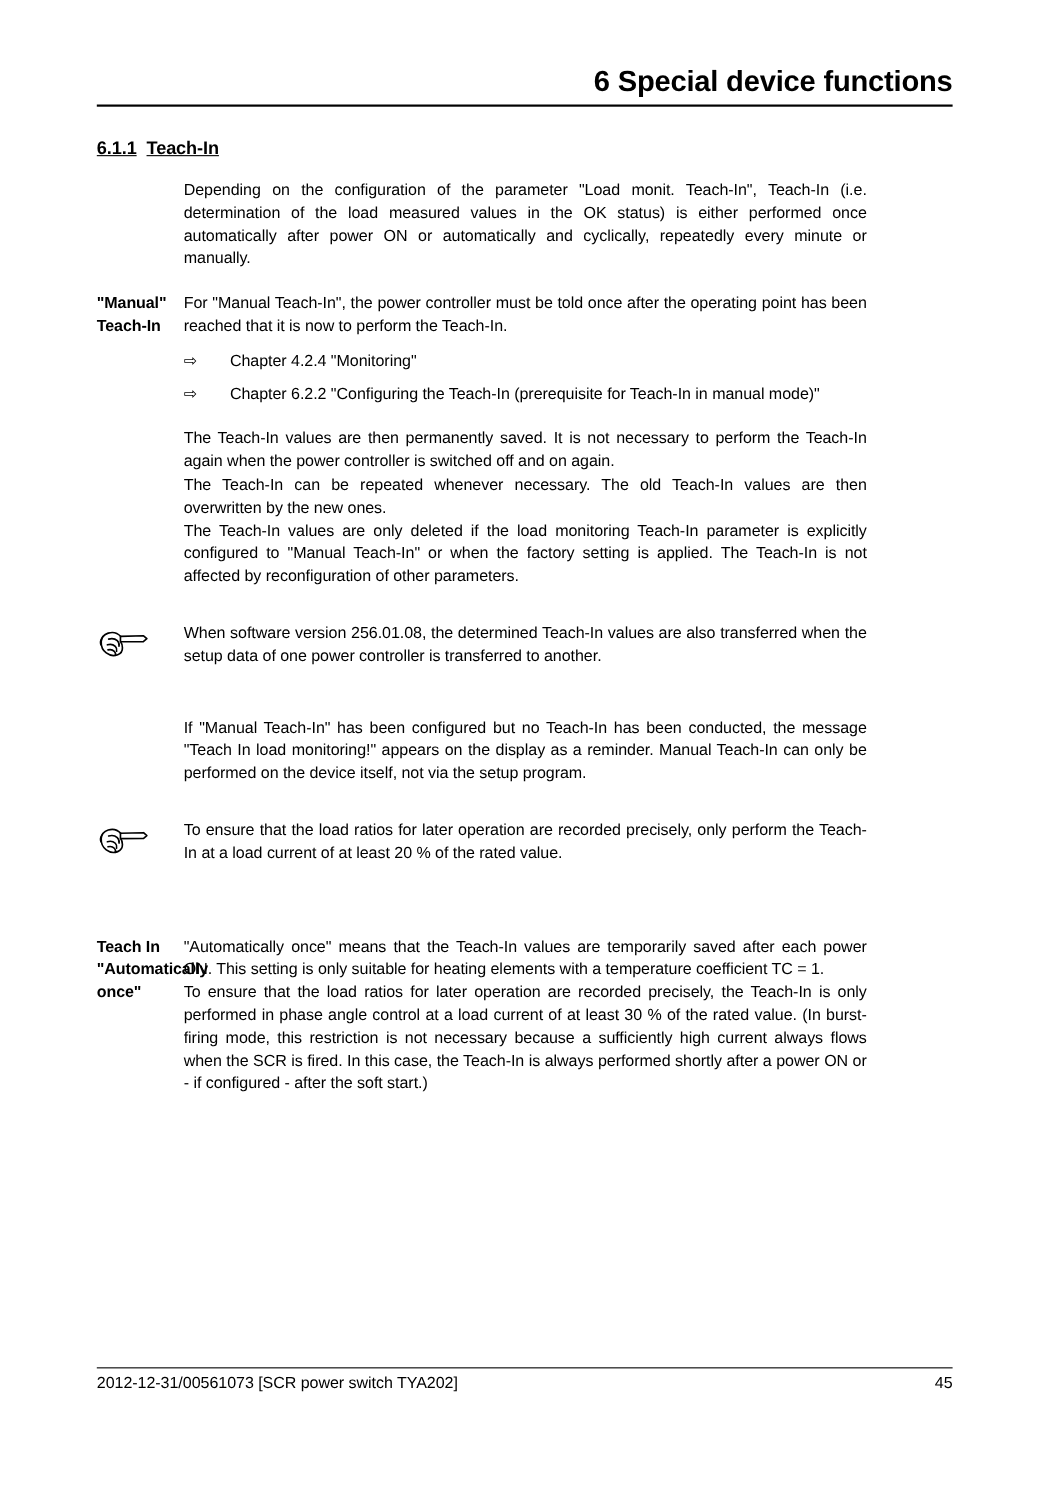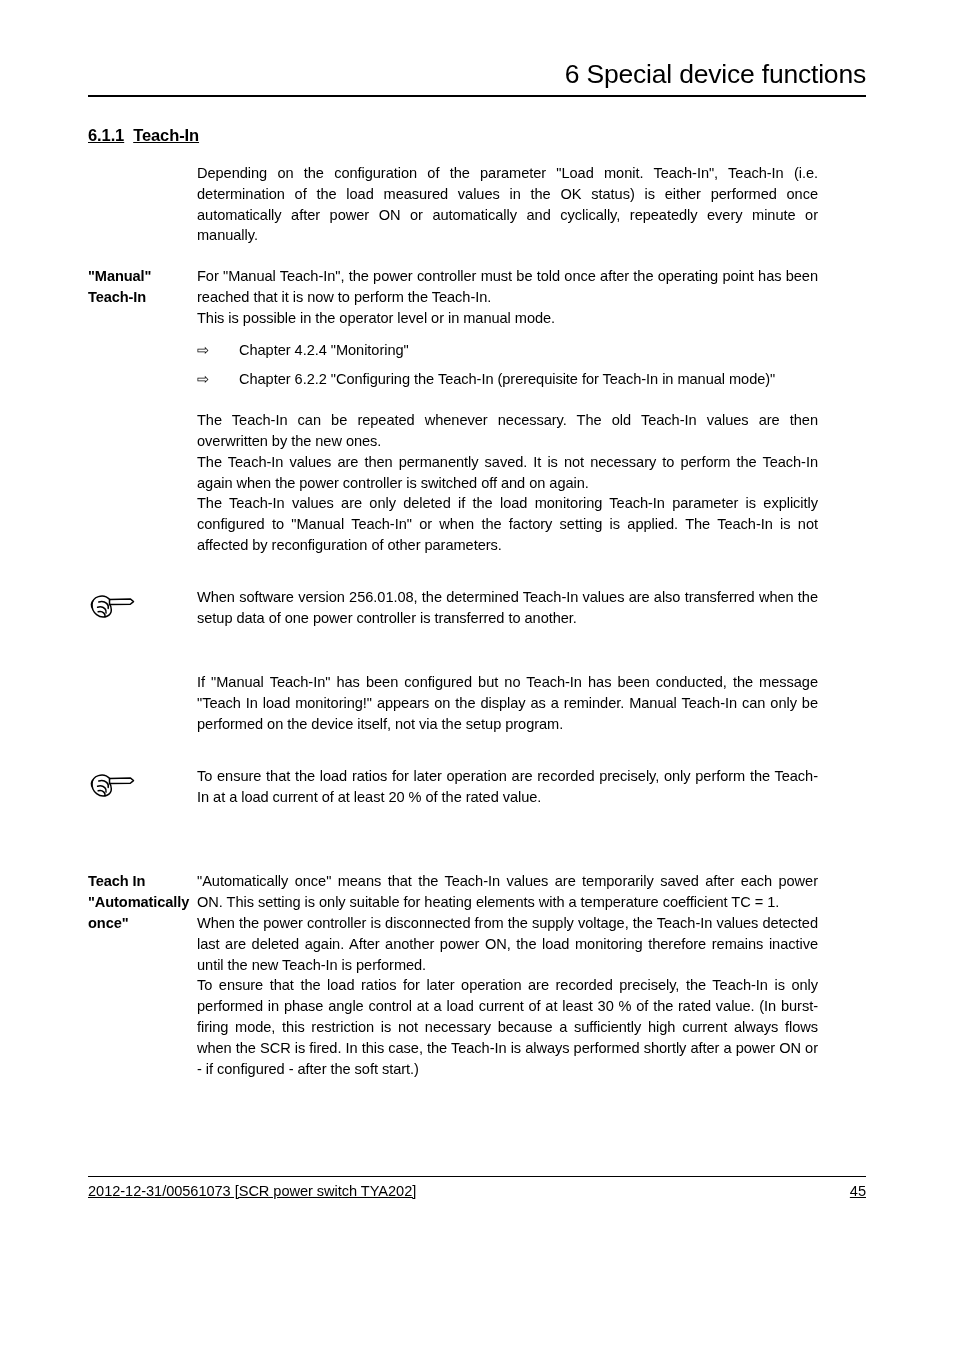--- a/index.html
+++ b/index.html
@@ -25,21 +25,21 @@
 
   
   .page-header {
     position: absolute;
     left: 88px;
     top: 60px;
     width: 778px;
   }
   .chapter-title {
     font-size: 26.5px;
-    font-weight: normal;
+    font-weight: bold;
     text-align: right;
     letter-spacing: -0.2px;
     line-height: 1.1;
     margin: 0;
     padding-bottom: 6px;
   }
   .header-rule {
     border: 0;
     border-top: 2.1px solid #000;
     margin: 0;
@@ -71,21 +71,21 @@
     display: block;
     width: 100%;
   }
   .block .gutter {
     position: absolute;
     left: 0;
     top: 0;
     width: 150px;
   }
   .block .body {
-    margin-left: 109px;
+    margin-left: 79px;
     width: 621px;
   }
 
   .side-label {
     font-size: 14.6px;
     font-weight: bold;
     line-height: 20.8px;
     letter-spacing: -0.1px;
   }
 
@@ -135,23 +135,22 @@
     height: 34px;
     margin-left: 1px;
     margin-top: 3px;
   }
   .hand-icon svg { display: block; }
 
   
   .page-footer {
     position: absolute;
     left: 88px;
-    top: 1176px;
+    top: 1243px;
     width: 778px;
-    text-decoration: underline;
   }
   .footer-rule {
     border: 0;
     border-top: 1.6px solid #000;
     margin: 0 0 6px 0;
     width: 100%;
   }
   .footer-row {
     display: flex;
     justify-content: space-between;
@@ -185,37 +184,36 @@
 
     <div class="spacer-md"></div>
 
     <div class="block">
       <div class="gutter">
         <div class="side-label">"Manual"</div>
         <div class="side-label">Teach-In</div>
       </div>
       <div class="body">
         <p class="para">For "Manual Teach-In", the power controller must be told once after the operating point has been reached that it is now to perform the Teach-In.</p>
-        <p class="para left">This is possible in the operator level or in manual mode.</p>
 
         <div class="spacer-sm"></div>
 
         <ul class="arrow-list">
           <li>
             <span class="arrow-icon">⇨</span><span>Chapter 4.2.4 "Monitoring"</span>
           </li>
           <li>
             <span class="arrow-icon">⇨</span><span>Chapter 6.2.2 "Configuring the Teach-In (prerequisite for Teach-In in manual mode)"</span>
           </li>
         </ul>
 
         <div class="spacer-md"></div>
 
+        <p class="para">The Teach-In values are then permanently saved. It is not necessary to perform the Teach-In again when the power controller is switched off and on again.</p>
         <p class="para">The Teach-In can be repeated whenever necessary. The old Teach-In values are then overwritten by the new ones.</p>
-        <p class="para">The Teach-In values are then permanently saved. It is not necessary to perform the Teach-In again when the power controller is switched off and on again.</p>
         <p class="para">The Teach-In values are only deleted if the load monitoring Teach-In parameter is explicitly configured to "Manual Teach-In" or when the factory setting is applied. The Teach-In is not affected by reconfiguration of other parameters.</p>
       </div>
     </div>
 
     <div class="spacer-lg"></div>
 
     <div class="block">
       <div class="gutter">
         <span class="hand-icon">
           <svg width="46" height="34" viewBox="0 0 46 34" xmlns="http://www.w3.org/2000/svg">
@@ -274,21 +272,20 @@
     <div class="spacer-md"></div>
 
     <div class="block">
       <div class="gutter">
         <div class="side-label">Teach In</div>
         <div class="side-label">"Automatically</div>
         <div class="side-label">once"</div>
       </div>
       <div class="body">
         <p class="para">"Automatically once" means that the Teach-In values are temporarily saved after each power ON. This setting is only suitable for heating elements with a temperature coefficient TC = 1.</p>
-        <p class="para">When the power controller is disconnected from the supply voltage, the Teach-In values detected last are deleted again. After another power ON, the load monitoring therefore remains inactive until the new Teach-In is performed.</p>
         <p class="para">To ensure that the load ratios for later operation are recorded precisely, the Teach-In is only performed in phase angle control at a load current of at least 30 % of the rated value. (In burst-firing mode, this restriction is not necessary because a sufficiently high current always flows when the SCR is fired. In this case, the Teach-In is always performed shortly after a power ON or - if configured - after the soft start.)</p>
       </div>
     </div>
 
   </div>
 
   <div class="page-footer">
     <hr class="footer-rule">
     <div class="footer-row">
       <span>2012-12-31/00561073 [SCR power switch TYA202]</span>

